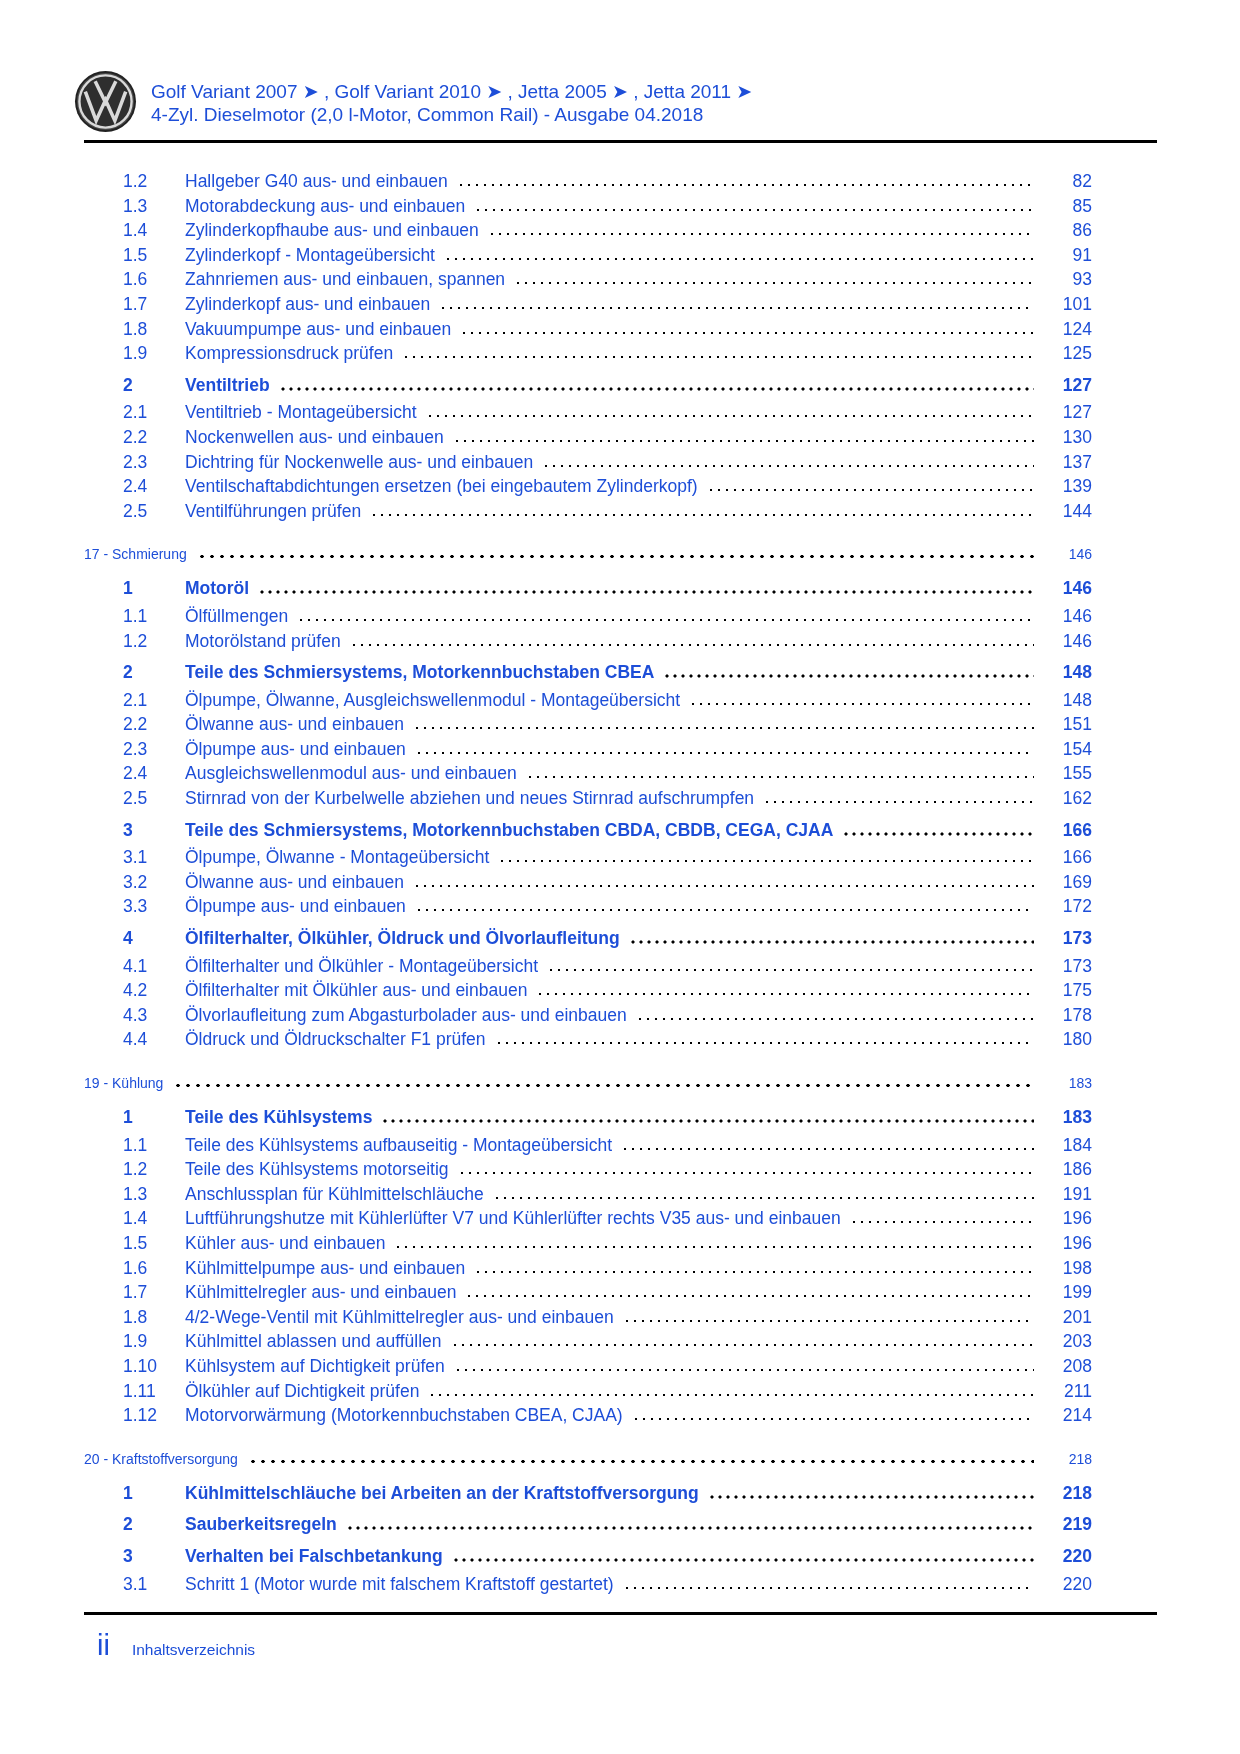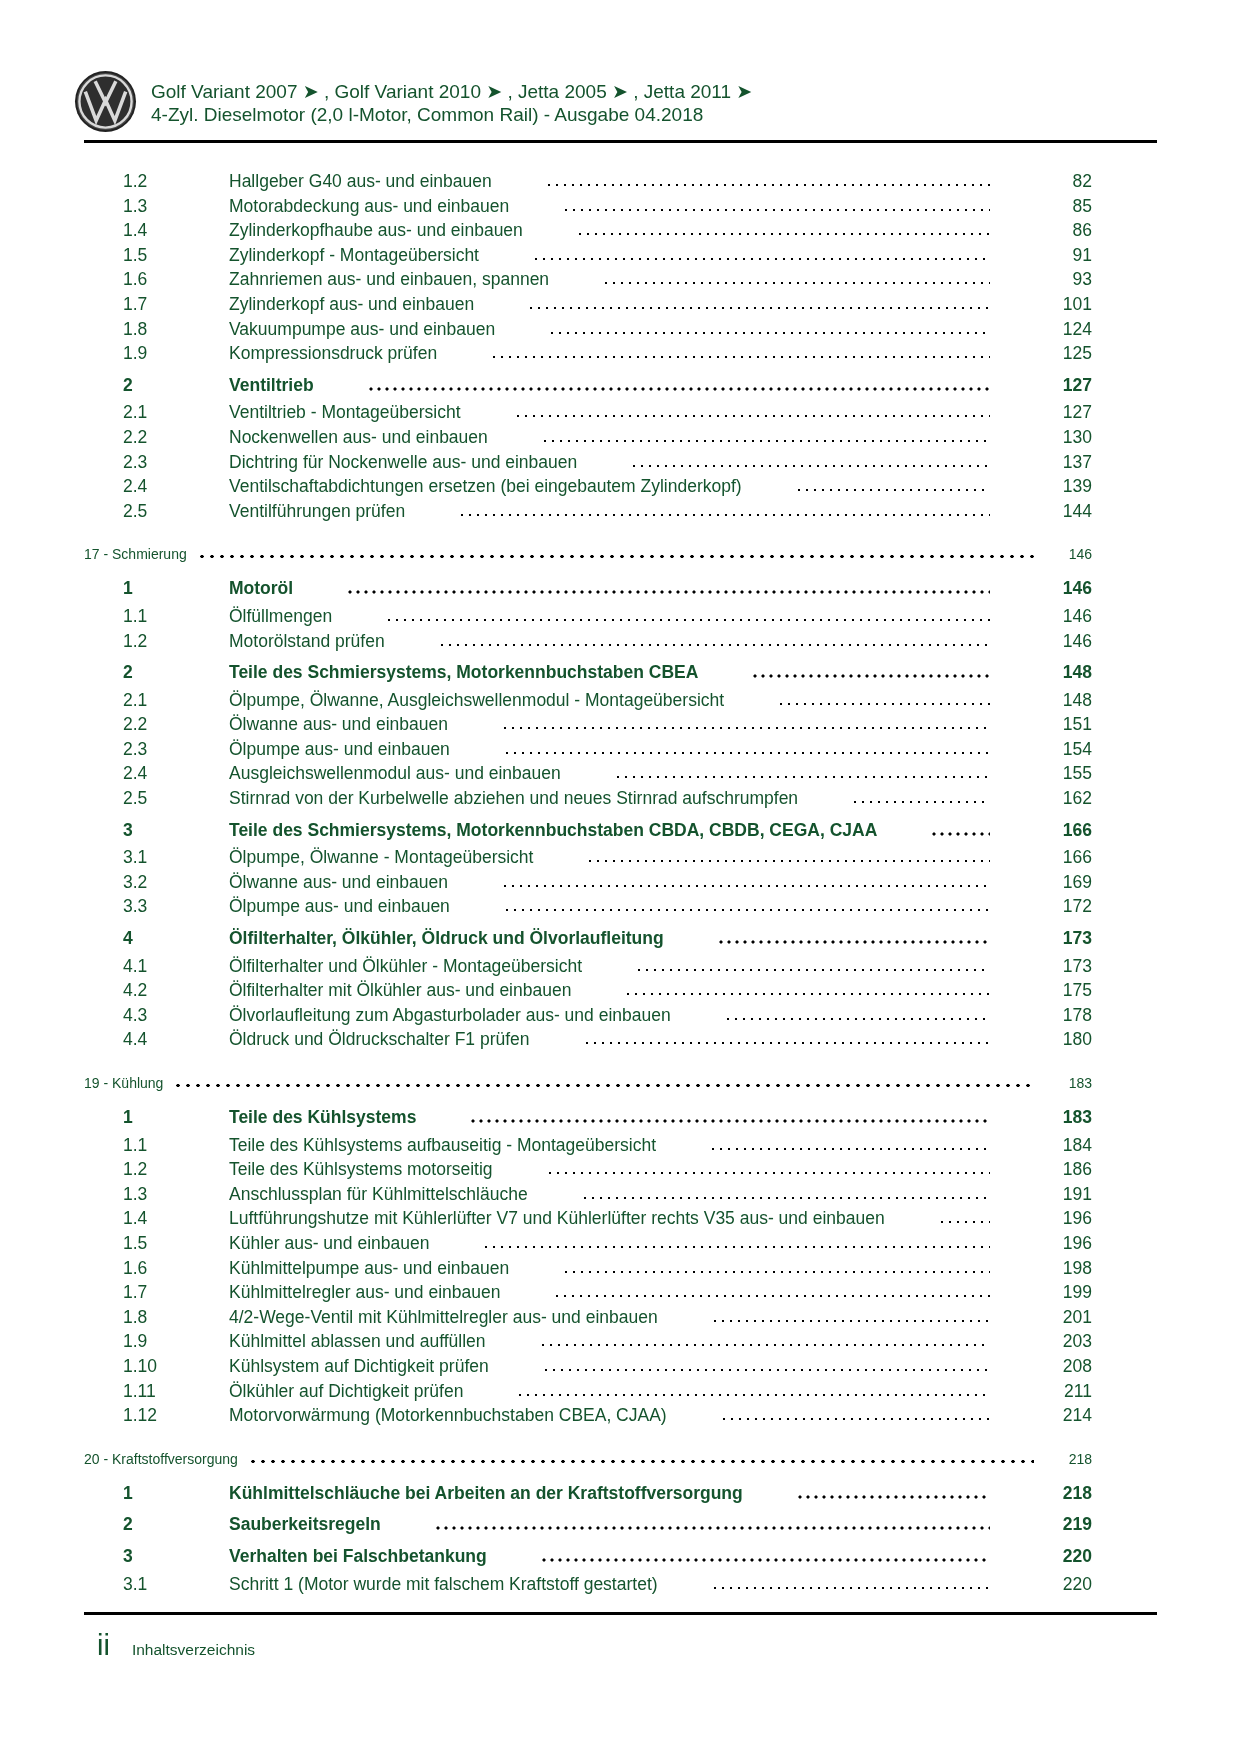--- a/index.html
+++ b/index.html
@@ -1,28 +1,28 @@
 <!DOCTYPE html>
 <html><head>
 <meta charset="utf-8">
 <style>
   html,body { margin:0; padding:0; background:#ffffff; }
   .page {
     width:1240px; height:1754px; background:#fff; position:relative;
-    font-family:"Liberation Sans", sans-serif; color:#14532d; overflow:hidden;
+    font-family:"Liberation Sans", sans-serif; color:#1d4ed8; overflow:hidden;
   }
   
   .header { display:flex; align-items:center; padding:70px 84px 0 74px; gap:14px; }
   .logo { width:63px; height:63px; flex:none; }
   .header-titles { font-size:19px; line-height:23px; padding-top:2px; }
   .rule { border:0; border-top:3px solid #000; margin:7px 83px 0 84px; }
   
   .toc { margin:26px 148px 0 84px; }
   .toc-row { display:flex; align-items:baseline; font-size:17.5px; line-height:24.6px; }
-  .toc-row.entry { padding-left:39px;gap:44px; }
+  .toc-row.entry { padding-left:39px; }
   .toc-row.bold { font-weight:bold; margin:7px 0 3px; }
   .toc-num { width:62px; flex:none; }
   .toc-title { flex:none; white-space:nowrap; }
   .toc-dots {
     flex:1 1 auto; min-width:14px; height:4px; margin:0 10px 0 9px;
     background-image:radial-gradient(circle at 4px 2px, #000 1.15px, transparent 1.5px);
     background-size:8px 4px; background-repeat:repeat-x; background-position:left bottom;
   }
   .toc-row.bold .toc-dots {
     background-image:radial-gradient(circle at 4px 2px, #000 1.4px, transparent 1.75px);

